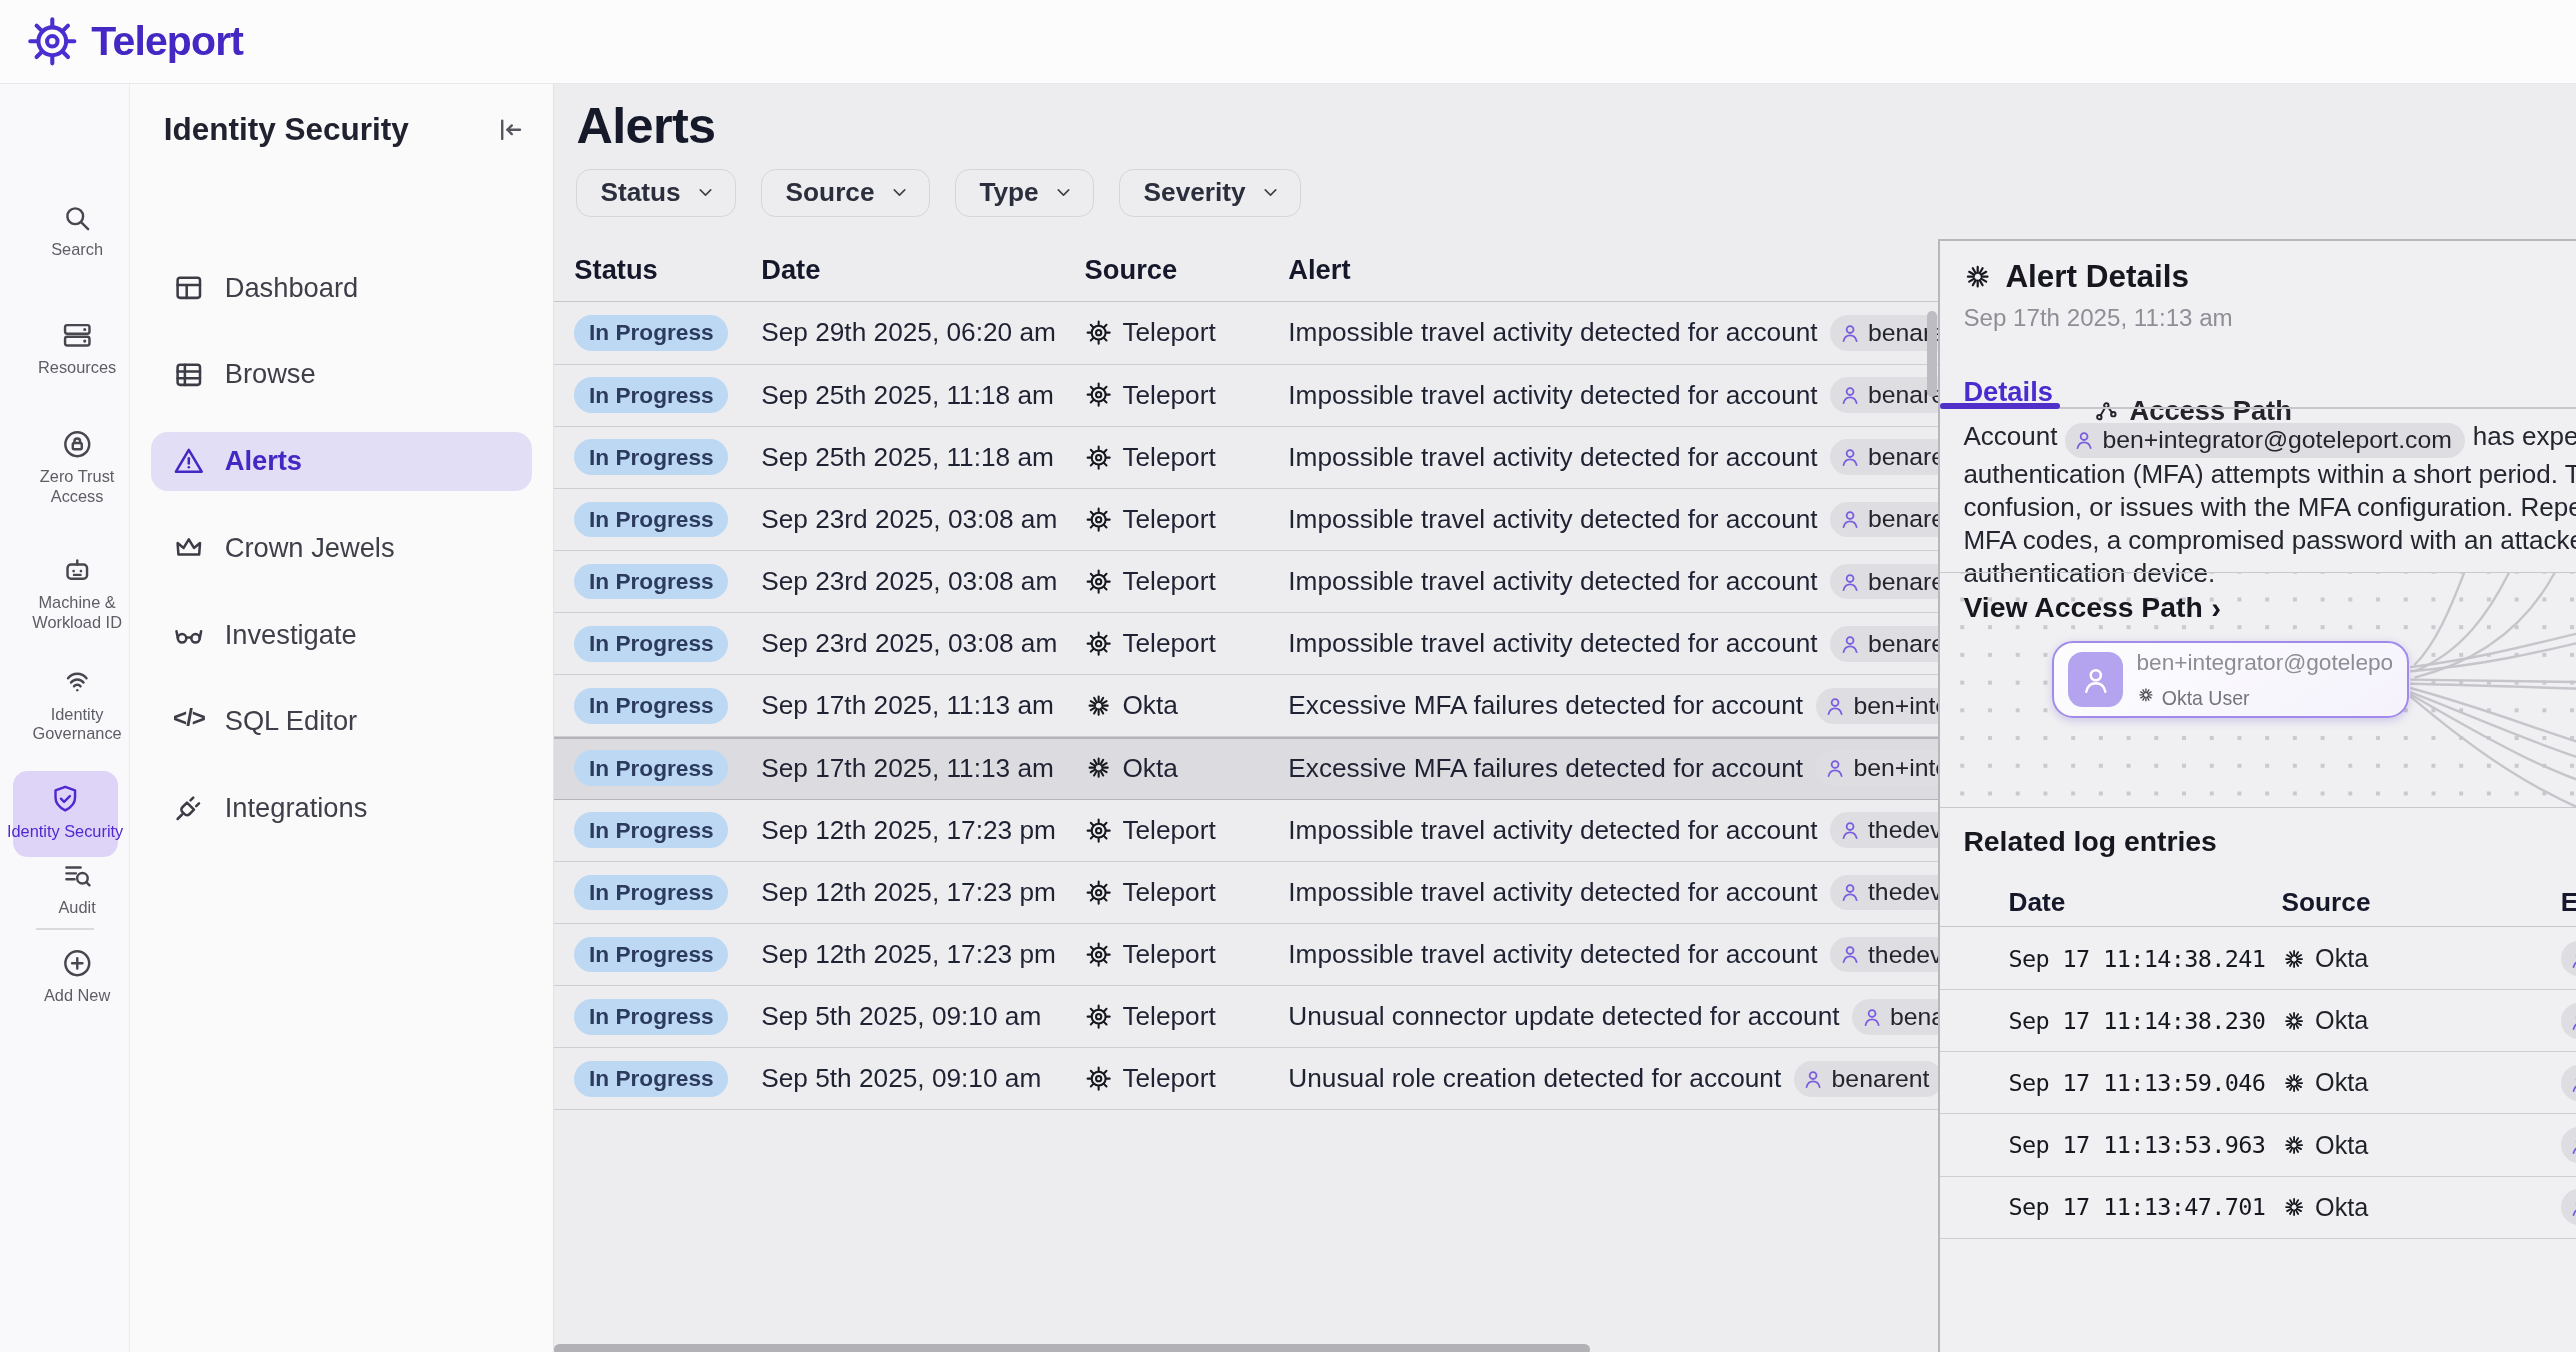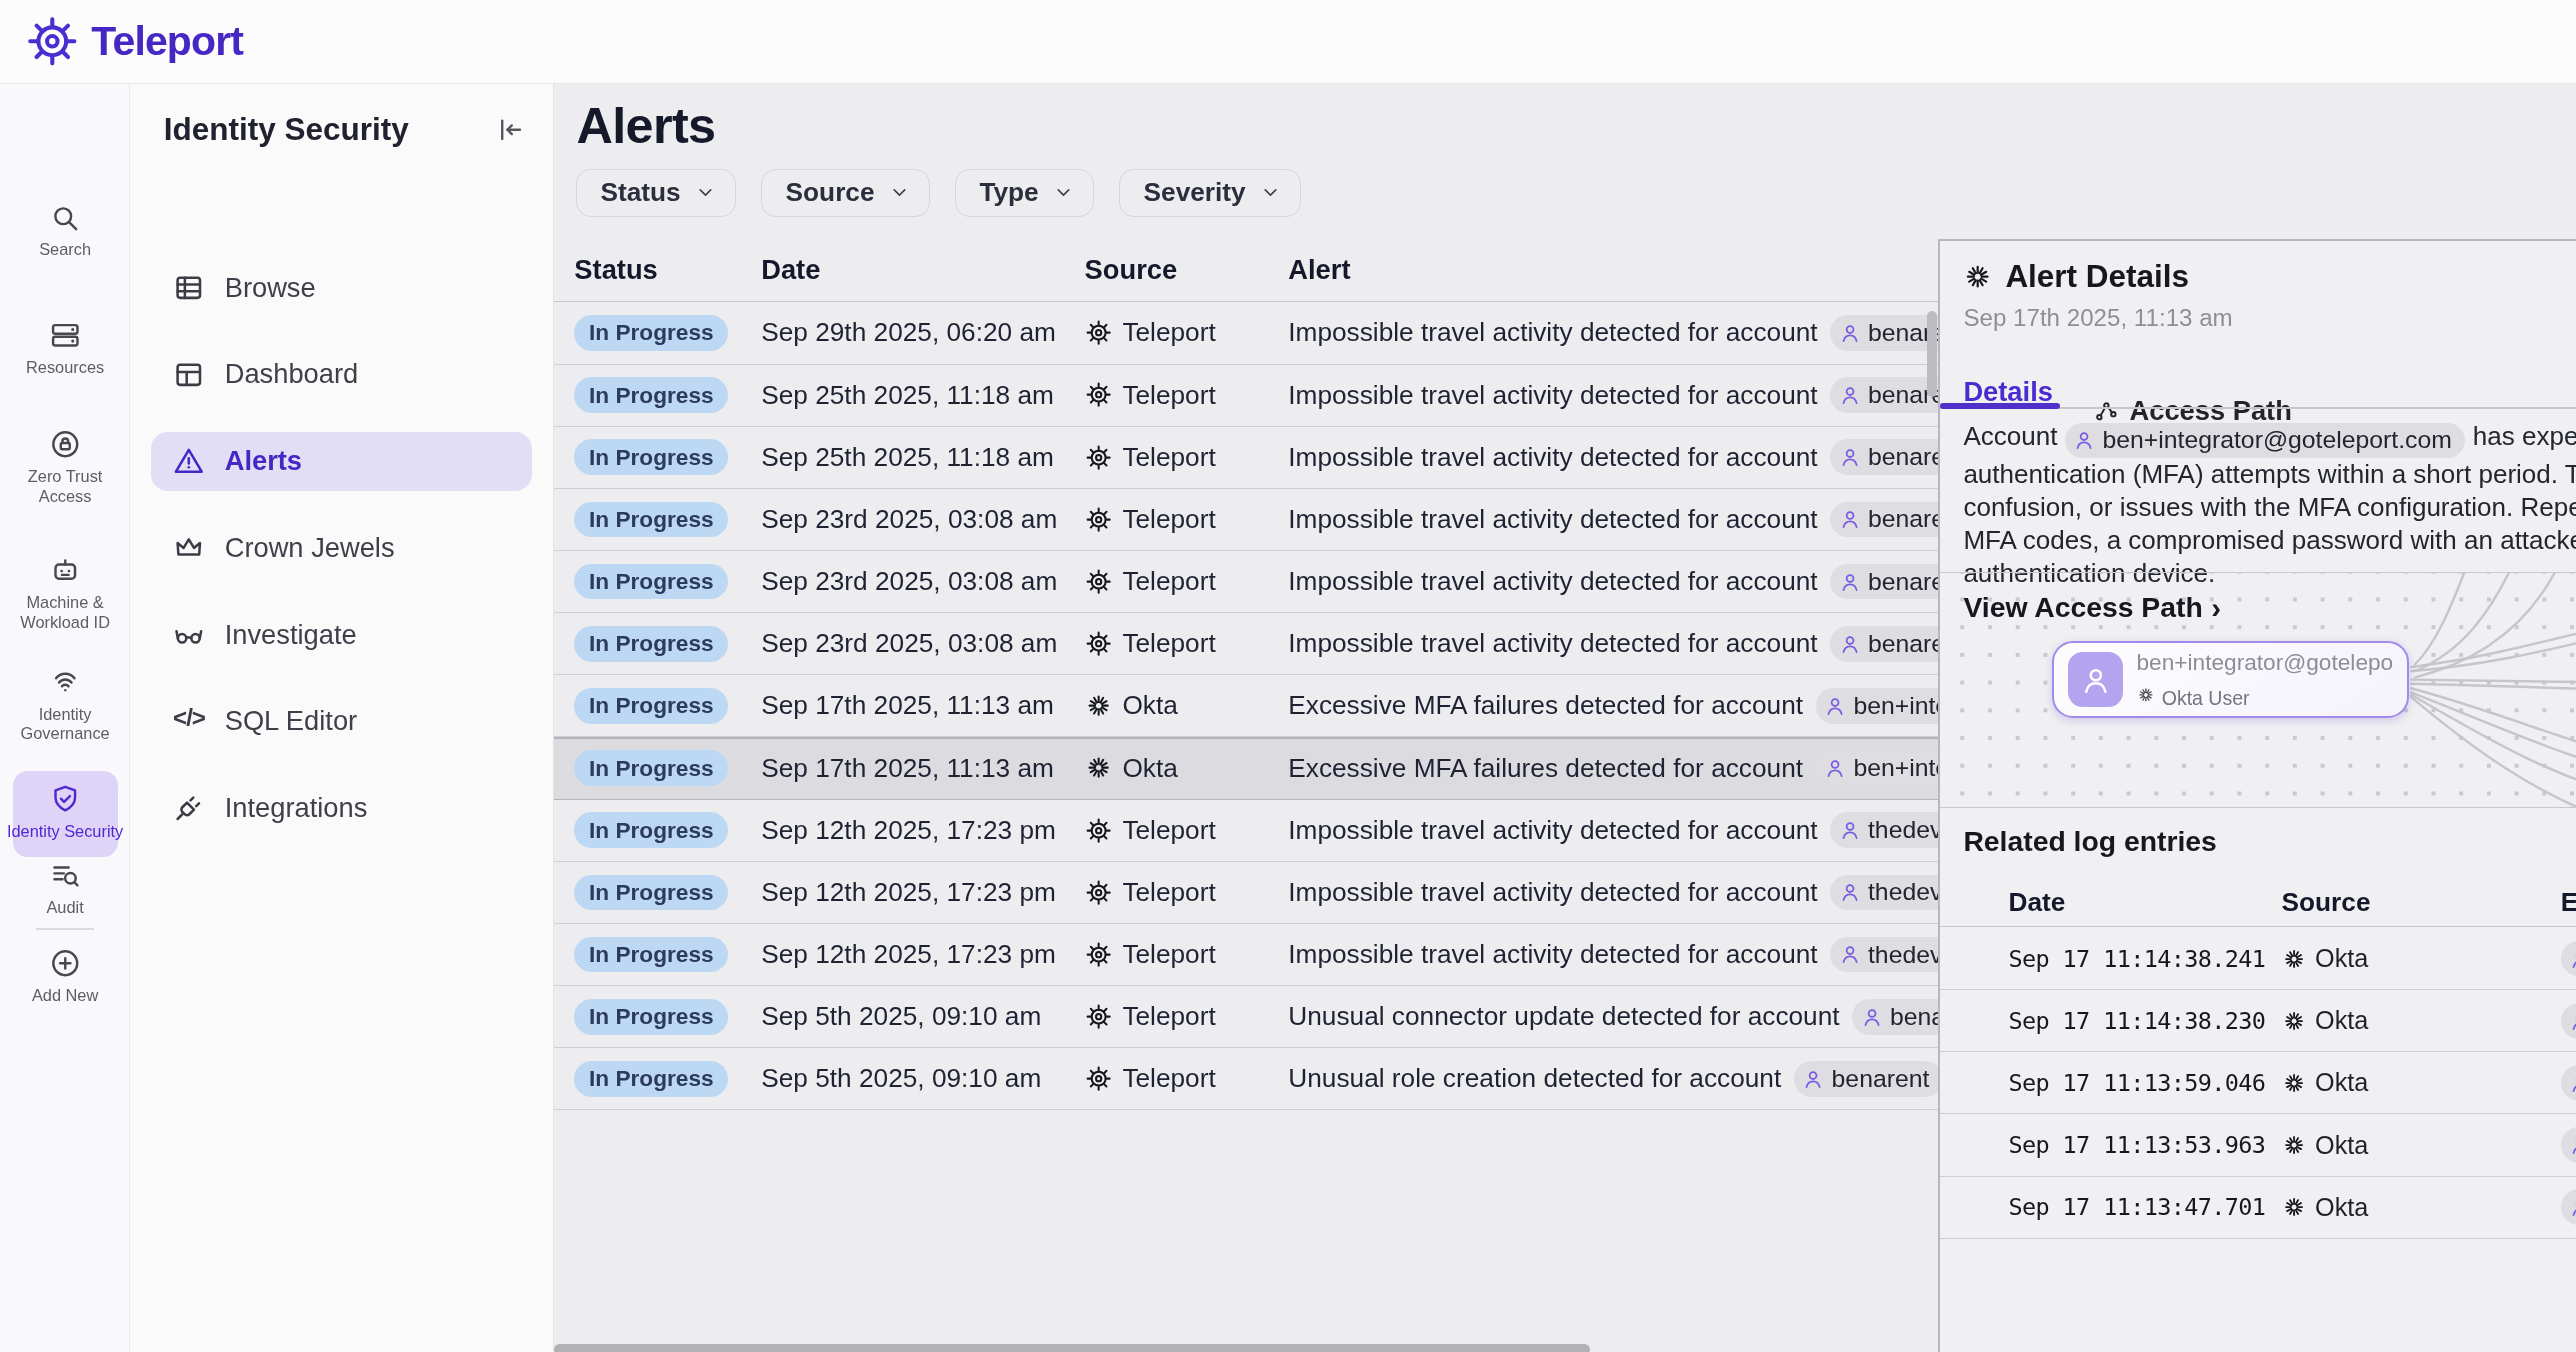--- a/index.html
+++ b/index.html
@@ -18,21 +18,21 @@
   .logo { display:flex; align-items:center; gap:5.5rem; color:#4b2ed0; }
   .logo .gear { width:26rem; height:26rem; }
   .wordmark { font-size:19.5rem; font-weight:800; letter-spacing:-0.4rem; color:#4527c4; }
 
   
   .shell { position:absolute; top:40rem; left:0; right:0; bottom:0; }
 
   
   .rail { position:absolute; top:0; left:0; bottom:0; width:62rem; background:#f9f9fb;
     border-right:0.8rem solid #ececef; z-index:20; }
-  .rail-item { position:absolute; left:0; width:62rem; display:flex; flex-direction:column;
+  .rail-item { position:absolute; left:12px; width:62rem; display:flex; flex-direction:column;
     align-items:center; gap:3rem; color:#474750; }
   .rail-item .ric { width:15.5rem; height:15.5rem; }
   .rail-item .rlabel { font-size:7.8rem; line-height:9.4rem; color:#5d5d66; text-align:center; width:57rem; }
   .rail-item.active { left:6rem; width:50rem; background:#ded4f7; border-radius:7rem; padding:6rem 0 7rem; }
   .rail-item.active .ric, .rail-item.active .rlabel { color:#5128cf; }
   .rail-divider { position:absolute; left:17rem; right:17rem; top:402rem; height:0.8rem; background:#d9d9de; }
 
   
   .sidebar { position:absolute; top:0; left:62rem; bottom:0; width:202rem; background:#fafafb;
     border-right:0.8rem solid #e3e3e7; z-index:20; }
@@ -230,30 +230,30 @@
       <svg class="collapse ic" viewBox="0 0 24 24" stroke-width="1.7">
         <path d="M5.5 5v14"></path>
           <path d="M19 12H9.5"></path>
           <path d="M12.8 8.7L9.5 12l3.3 3.3"></path>
         </svg>
     </div>
     <div class="sb-items">
       <div class="sb-item">
         <svg class="sic ic" viewBox="0 0 24 24" stroke-width="1.6">
           <rect x="4" y="4.8" width="16" height="14.4" rx="1.8"></rect>
-            <path d="M4 9.6h16M4 14.4h16M9.2 4.8v14.4"></path>
-          </svg>
-        <span class="slabel">Browse</span>
+            <path d="M4 10h16M10.5 10v9.2"></path>
+          </svg>
+        <span class="slabel">Dashboard</span>
       </div>
       <div class="sb-item">
         <svg class="sic ic" viewBox="0 0 24 24" stroke-width="1.6">
           <rect x="4" y="4.8" width="16" height="14.4" rx="1.8"></rect>
-            <path d="M4 10h16M10.5 10v9.2"></path>
-          </svg>
-        <span class="slabel">Dashboard</span>
+            <path d="M4 9.6h16M4 14.4h16M9.2 4.8v14.4"></path>
+          </svg>
+        <span class="slabel">Browse</span>
       </div>
       <div class="sb-item active">
         <svg class="sic ic" viewBox="0 0 24 24" stroke-width="1.7">
           <path d="M12 4.2L21.2 19.8H2.8z"></path>
             <path d="M12 10.2v3.8"></path>
             <path d="M12 16.6v.01"></path>
           </svg>
         <span class="slabel">Alerts</span>
       </div>
       <div class="sb-item">

